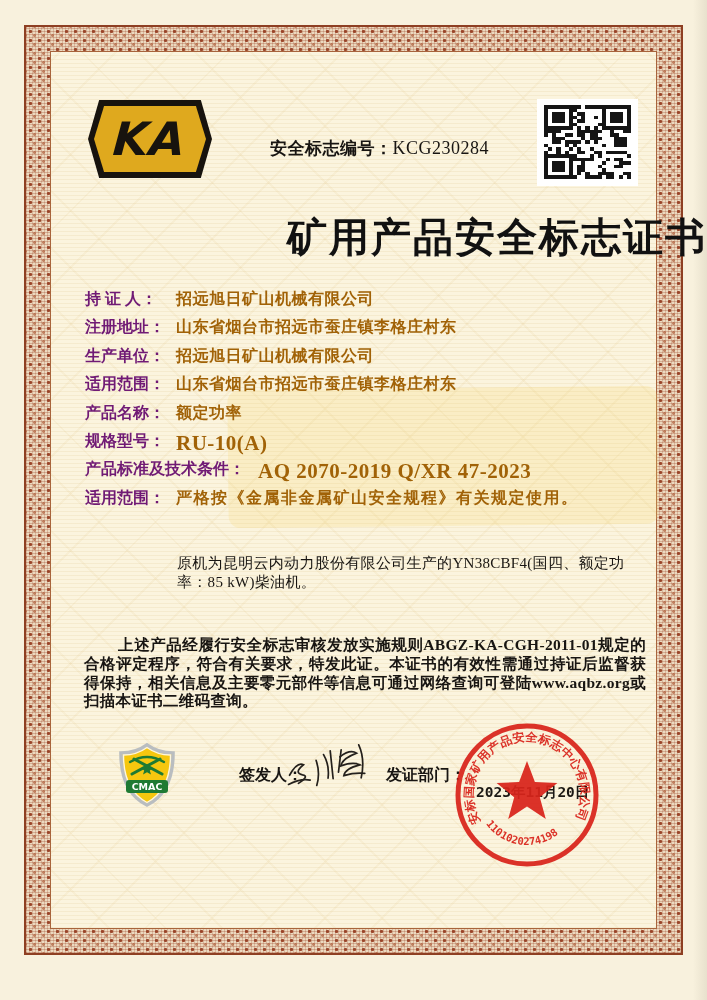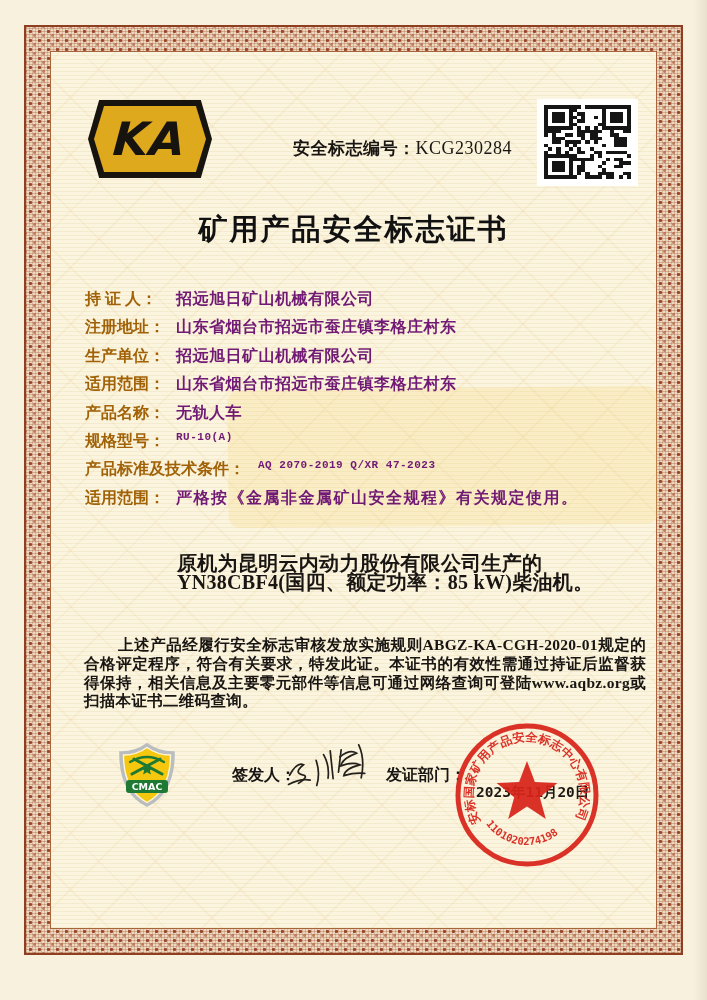--- a/index.html
+++ b/index.html
@@ -44,34 +44,34 @@
   }
   .ka-inner{
     position:absolute; inset:6px; background:#dfa91e;
     clip-path:polygon(9% 0,91% 0,100% 50%,91% 100%,9% 100%,0 50%);
     display:flex;align-items:center;justify-content:center;
   }
   .ka-text{
     font-family:"DejaVu Sans",sans-serif; font-weight:900; font-style:italic;
     font-size:46px; color:#17130e; letter-spacing:1px; transform:skewX(-4deg);
   }
-  .cert-line{position:absolute; left:270px; top:137px; font-size:17px; font-weight:700; letter-spacing:.5px;margin-left:23px;}
+  .cert-line{position:absolute; left:270px; top:137px; font-size:17px; font-weight:700; letter-spacing:.5px;}
   .cert-line .num{font-family:"Liberation Serif",serif; font-weight:400; font-size:18px;}
   .qr-box{position:absolute; left:537px; top:99px; width:101px; height:87px; background:#ffffff;}
   .qr-box svg{position:absolute; left:7px; top:6px;}
   .title{
-    position:absolute; left:0; right:0; top:210px; text-align:center;
-    font-size:29px; font-weight:900; letter-spacing:2px; color:#111;
+    position:absolute; left:0; right:0; top:210px; text-align:right;
+    font-size:40px; font-weight:900; letter-spacing:2px; color:#111;
   }
   .row{position:absolute; left:0; top:0; width:100%; font-size:16px; white-space:pre;}
-  .row .lab{position:absolute; left:85px; font-weight:700; color:#a16207;}
-  .row .val{position:absolute; left:176px; font-weight:700; color:#701a75; letter-spacing:.5px;}
-  .mono{font-family:Liberation Mono, monospace; font-weight:700; font-size:11px; letter-spacing:0;}
+  .row .lab{position:absolute; left:85px; font-weight:700; color:#701a75;}
+  .row .val{position:absolute; left:176px; font-weight:700; color:#a16207; letter-spacing:.5px;}
+  .mono{font-family:Liberation Serif, serif; font-weight:700; font-size:21px; letter-spacing:0;}
   .remark-val{
-    position:absolute; left:177px; top:554px; width:458px; font-size:20px; font-weight:700;
+    position:absolute; left:177px; top:554px; width:458px; font-size:15px; font-weight:400;
     line-height:18.5px; letter-spacing:.3px; white-space:normal;
   }
   .statement{
     position:absolute; left:84px; top:636px; width:562px;
     font-size:15.5px; font-weight:700; line-height:18.8px; letter-spacing:.3px;
     text-indent:2.2em; text-align:justify;
   }
   .footer-label{position:absolute; font-size:16px; font-weight:700;}
   .sig{position:absolute; left:283px; top:744px;}
   .seal{position:absolute; left:447px; top:715px; opacity:.93;}
@@ -330,44 +330,44 @@
         <rect x="20" y="20" width="1" height="1" fill="#151515"></rect>
       </svg>
   </div>
 
   <div class="title">矿用产品安全标志证书</div>
 
   <div class="row" style="top:289px"><span class="lab">持 证 人：</span><span class="val">招远旭日矿山机械有限公司</span></div>
   <div class="row" style="top:317px"><span class="lab">注册地址：</span><span class="val">山东省烟台市招远市蚕庄镇李格庄村东</span></div>
   <div class="row" style="top:346px"><span class="lab">生产单位：</span><span class="val">招远旭日矿山机械有限公司</span></div>
   <div class="row" style="top:374px"><span class="lab">适用范围：</span><span class="val">山东省烟台市招远市蚕庄镇李格庄村东</span></div>
-  <div class="row" style="top:403px"><span class="lab">产品名称：</span><span class="val">无轨人车</span></div>
+  <div class="row" style="top:403px"><span class="lab">产品名称：</span><span class="val">额定功率</span></div>
   <div class="row" style="top:431px"><span class="lab">规格型号：</span><span class="val mono">RU-10(A)</span></div>
   <div class="row" style="top:459px"><span class="lab">产品标准及技术条件：</span><span class="val mono" style="left:258px">AQ 2070-2019 Q/XR 47-2023</span></div>
   <div class="row" style="top:488px"><span class="lab">适用范围：</span><span class="val" style="letter-spacing:1.5px">严格按《金属非金属矿山安全规程》有关规定使用。</span></div>
 
 
   <div class="remark-val">原机为昆明云内动力股份有限公司生产的YN38CBF4(国四、额定功率：85 kW)柴油机。</div>
 
-  <div class="statement">上述产品经履行安全标志审核发放实施规则ABGZ-KA-CGH-2020-01规定的合格评定程序，符合有关要求，特发此证。本证书的有效性需通过持证后监督获得保持，相关信息及主要零元部件等信息可通过网络查询可登陆www.aqbz.org或扫描本证书二维码查询。</div>
+  <div class="statement">上述产品经履行安全标志审核发放实施规则ABGZ-KA-CGH-2011-01规定的合格评定程序，符合有关要求，特发此证。本证书的有效性需通过持证后监督获得保持，相关信息及主要零元部件等信息可通过网络查询可登陆www.aqbz.org或扫描本证书二维码查询。</div>
 
   <svg class="abs" style="left:117px;top:742px" width="60" height="66" viewBox="0 0 60 66">
     <path d="M30,3 C38,9 48,11 56,11 C56,34 50,53 30,63 C10,53 4,34 4,11 C12,11 22,9 30,3 Z" fill="#f6c70f" stroke="#b9bdc0" stroke-width="3.6"></path>
     <path d="M30,5.5 C37.5,11 47,13 53.5,13 C53.5,33 48,51 30,60.5 C12,51 6.5,33 6.5,13 C13,13 22.5,11 30,5.5 Z" fill="none" stroke="#fdf6df" stroke-width="1.4"></path>
     <g stroke="#1e7a33" stroke-width="3" stroke-linecap="round">
       <path d="M15,32 L43,17" fill="none"></path>
       <path d="M17,17 L45,32" fill="none"></path>
       <path d="M13,20 Q30,10 47,20" fill="none" stroke-width="2.4"></path>
     </g>
     <polygon points="30,22 31.8,26 36,26 32.8,28.6 34,32.6 30,30.2 26,32.6 27.2,28.6 24,26 28.2,26" fill="#1e7a33"></polygon>
     <rect x="9" y="38" width="42" height="13" rx="3" fill="#1e7a33"></rect>
     <text x="30" y="48" text-anchor="middle" font-family="DejaVu Sans, sans-serif" font-size="9.5" font-weight="bold" fill="#ffffff">CMAC</text>
   </svg>
 
-  <div class="footer-label" style="left:232px;top:765px">签发人：</div>
+  <div class="footer-label" style="left:239px;top:765px">签发人：</div>
   <div class="footer-label" style="left:386px;top:765px">发证部门：</div>
 
   <svg class="sig" width="95" height="48" viewBox="0 0 95 48">
     <g fill="none" stroke="#24201c" stroke-width="1.7" stroke-linecap="round" transform="rotate(-6 47 24)">
       <path d="M6,27 q9,-13 15,-9 q-11,7 -2,10 q7,2 -5,8"></path>
       <path d="M4,36 q13,-5 22,-2"></path>
       <path d="M34,15 q3,13 -2,25"></path>
       <path d="M42,10 q5,11 2,24"></path>
       <path d="M49,7 l0,28"></path>
       <path d="M60,7 l-5,22"></path>

